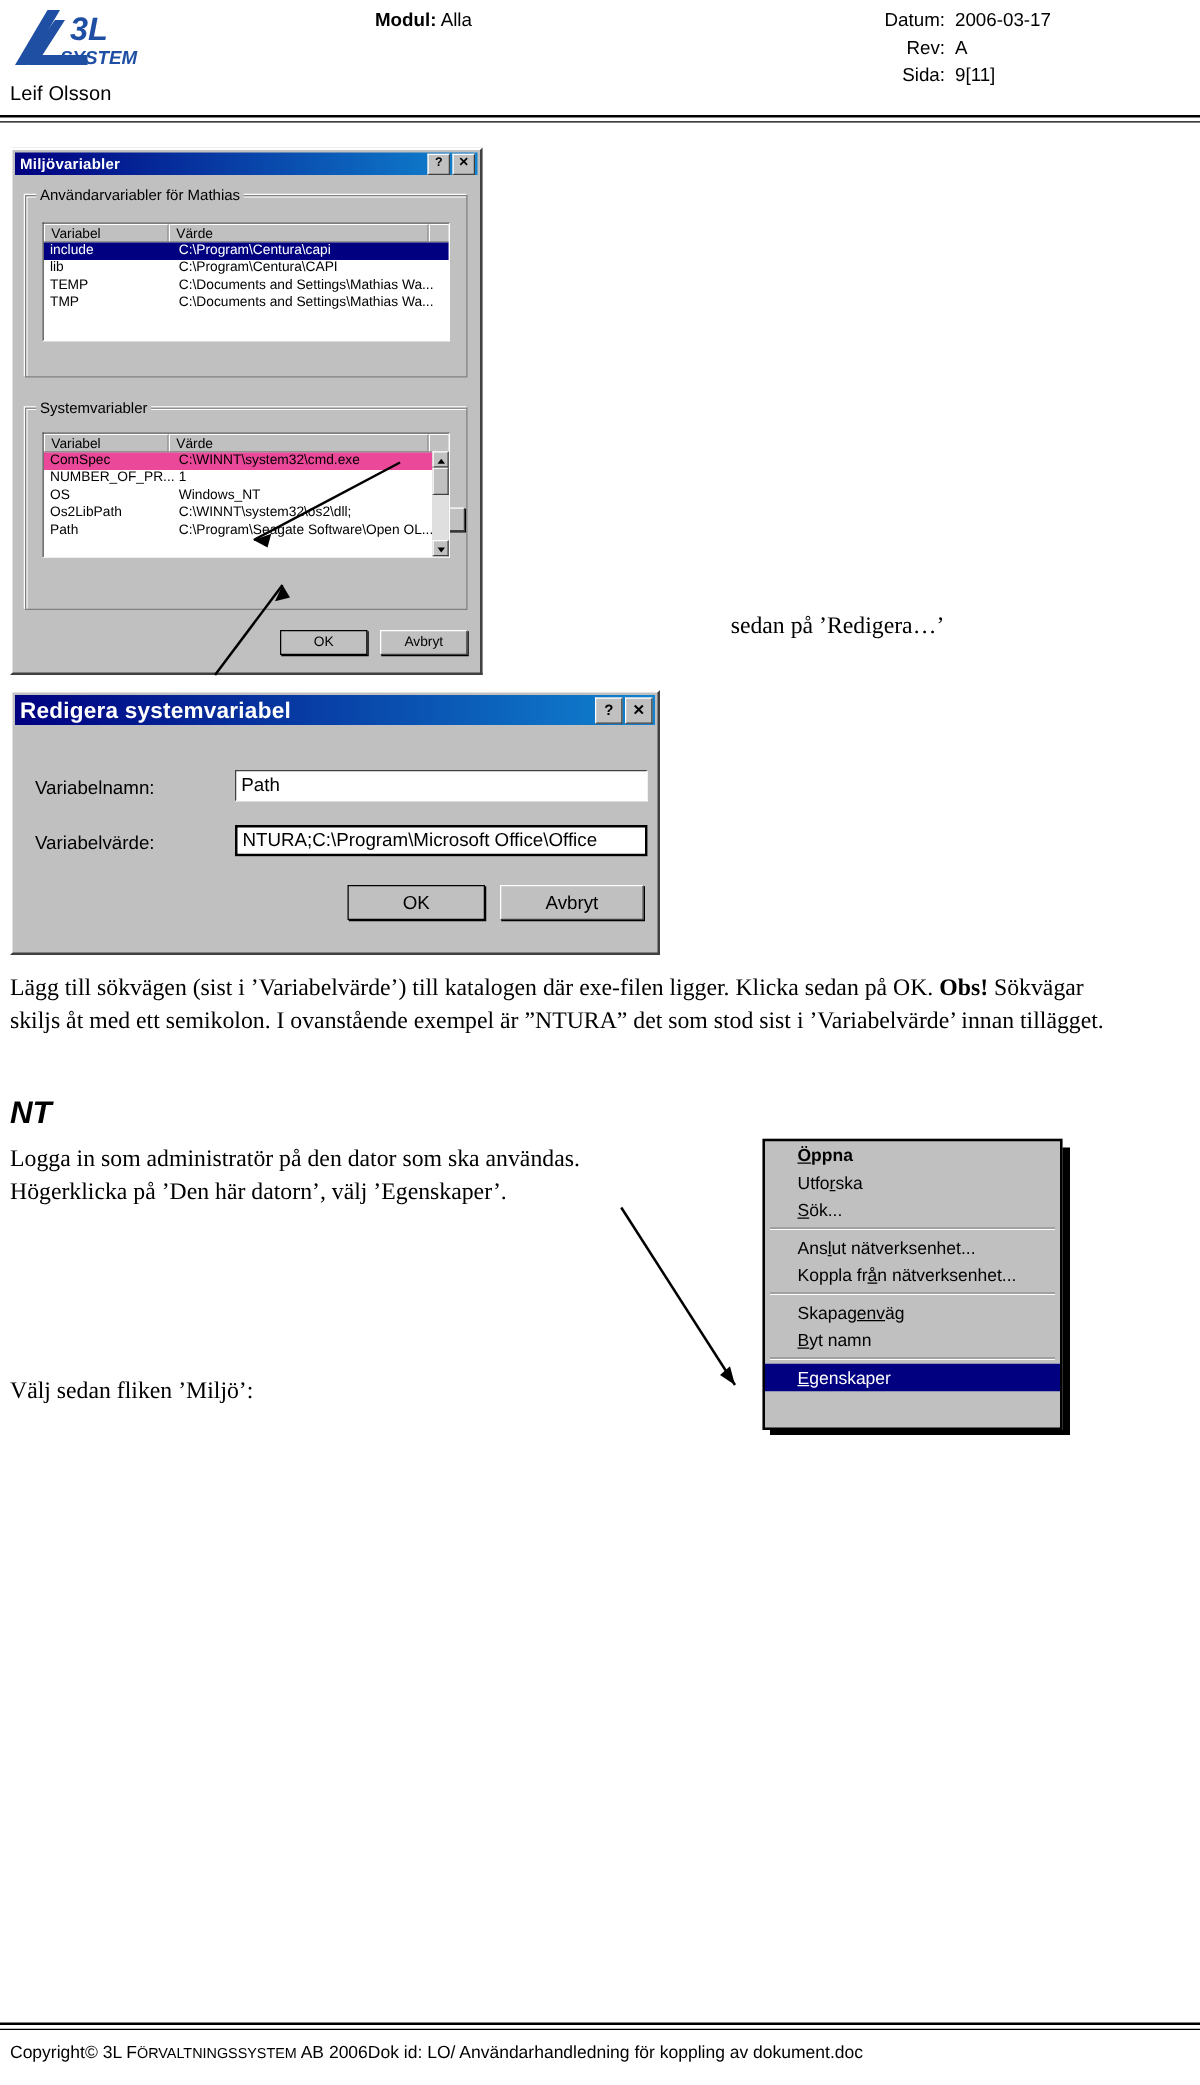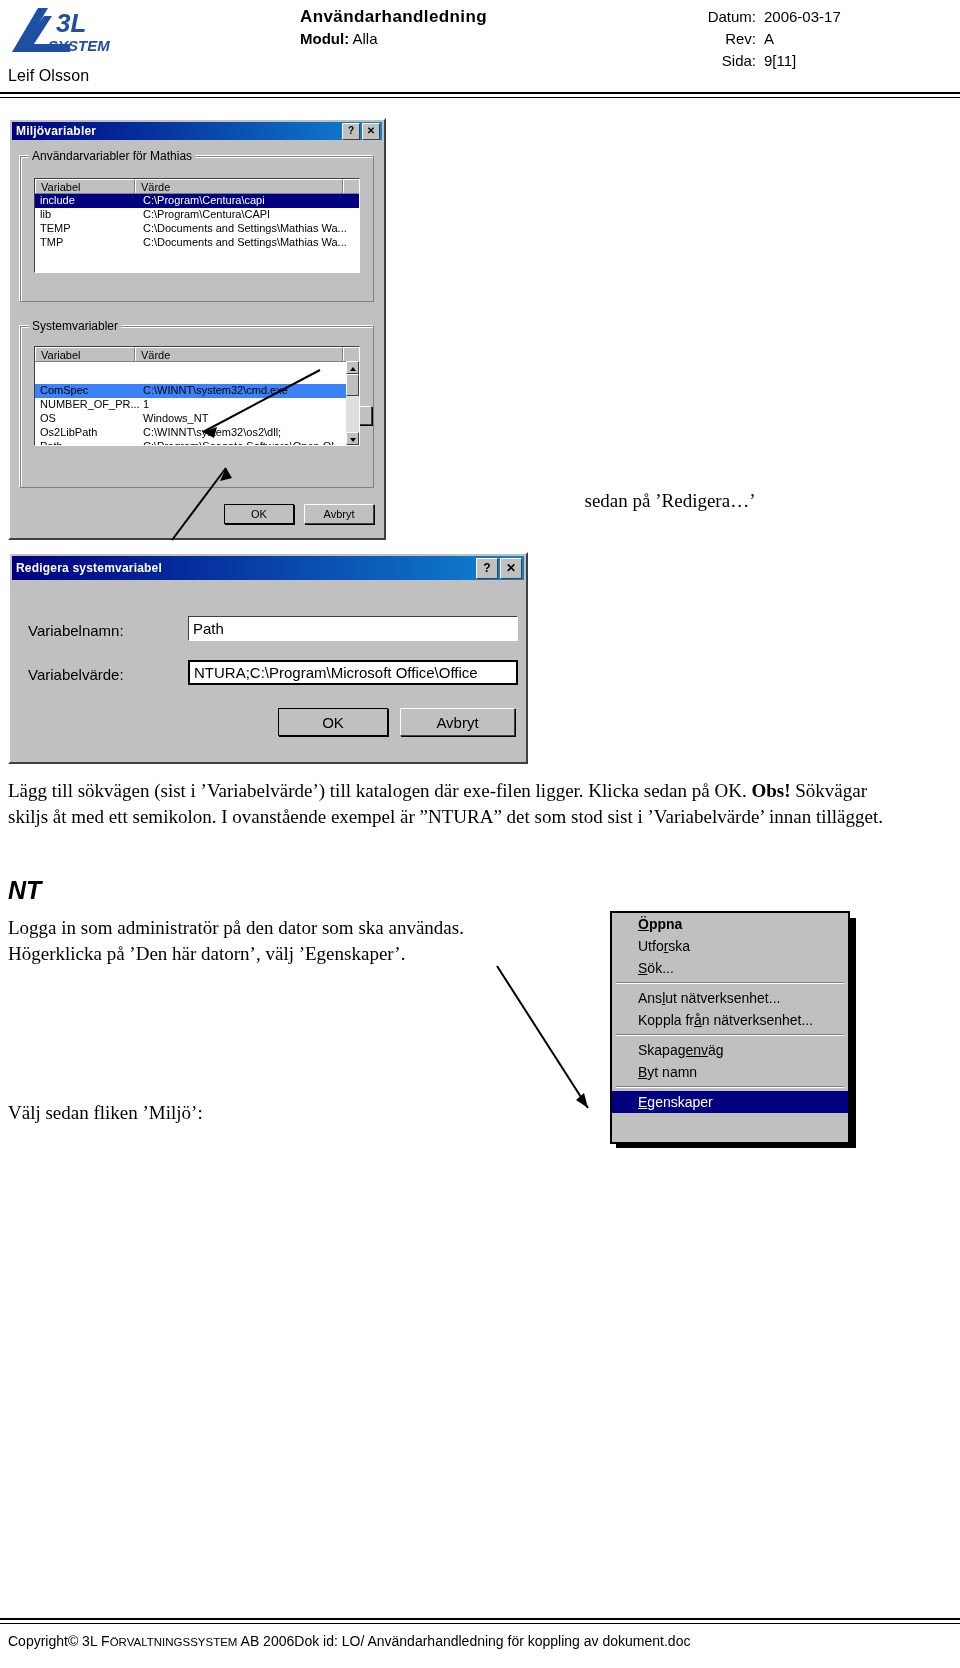--- a/index.html
+++ b/index.html
@@ -106,21 +106,21 @@
     border-right:1px solid #808080;box-sizing:border-box;
     border-top:1px solid #fff;border-left:1px solid #fff;
     overflow:hidden;white-space:nowrap;
   }
   .lb-row{
     display:flex;height:14px;font-size:11px;box-sizing:border-box;
   }
   .lb-row .c1{width:100px;padding-left:5px;white-space:nowrap;overflow:hidden;}
   .lb-row .c2{flex:1;padding-left:3px;white-space:nowrap;overflow:hidden;}
   .lb-row.sel{background:#000080;color:#fff;}
-  .lb-row.selgray{background:#3b82f6;color:#000;margin-top:22px;}
+  .lb-row.selgray{background:#ec4899;color:#000;}
   .win-btn{
     position:absolute;background:#c0c0c0;
     border-top:1px solid #fff;border-left:1px solid #fff;
     border-right:1px solid #404040;border-bottom:1px solid #404040;
     box-shadow:1px 1px 0 #000;
     font-size:11px;color:#000;
     display:flex;align-items:center;justify-content:center;
     box-sizing:border-box;white-space:nowrap;
   }
   .win-btn.def{border:1px solid #000;}
@@ -223,21 +223,20 @@
         <polygon points="14,46 62,46 62,38 26,38 44,10 36,10 14,40" fill="#1f4fa3"></polygon>
         <path d="M20,44 L54,44" stroke="#1f4fa3" stroke-width="2" fill="none"></path>
         <text x="48" y="26" font-family="Liberation Sans, sans-serif" font-size="26" font-weight="bold" font-style="italic" fill="#1f4fa3">3L</text>
         <text x="40" y="45" font-family="Liberation Sans, sans-serif" font-size="15" font-weight="bold" font-style="italic" fill="#1f4fa3">SYSTEM</text>
       </svg>
     </div>
     <div class="logo-author">Leif Olsson</div>
   </div>
 
   <div class="hdr-mid">
-    <div class="l1">Användarhandledning</div>
     <div>
       <span class="lbl">Modul:</span>
       <span>Alla</span>
     </div>
   </div>
 
   <div class="hdr-right">
     <div class="row">
       <span class="k">Datum:</span>
       <span class="v">2006-03-17</span>
@@ -365,21 +364,21 @@
   </g>
 </svg>
 
 <div class="body-text" style="left:455px;top:488px;width:470px;text-align:left;">
   <div style="text-align:center;width:430px;">sedan på ’Redigera…’</div>
 </div>
 
 <div class="win-dialog" style="left:8px;top:552px;width:520px;height:212px;">
 
   <div class="win-titlebar" style="height:24px;">
-    <span class="win-title-text" style="font-size:12px;">Redigera systemvariabel</span>
+    <span class="win-title-text" style="font-size:18px;">Redigera systemvariabel</span>
     <span class="tb-btn" style="width:20px;height:19px;font-size:12px;">?</span>
     <span class="tb-btn" style="width:20px;height:19px;font-size:12px;">✕</span>
   </div>
 
   <span class="field-label" style="left:18px;top:68px;font-size:15px;">Variabelnamn:</span>
   <div class="textfield" style="left:178px;top:62px;width:330px;height:25px;font-size:15px;">Path</div>
 
   <span class="field-label" style="left:18px;top:112px;font-size:15px;">Variabelvärde:</span>
   <div class="textfield" style="left:178px;top:106px;width:330px;height:25px;font-size:15px;border:2px solid #000;">NTURA;C:\Program\Microsoft Office\Office</div>
 

